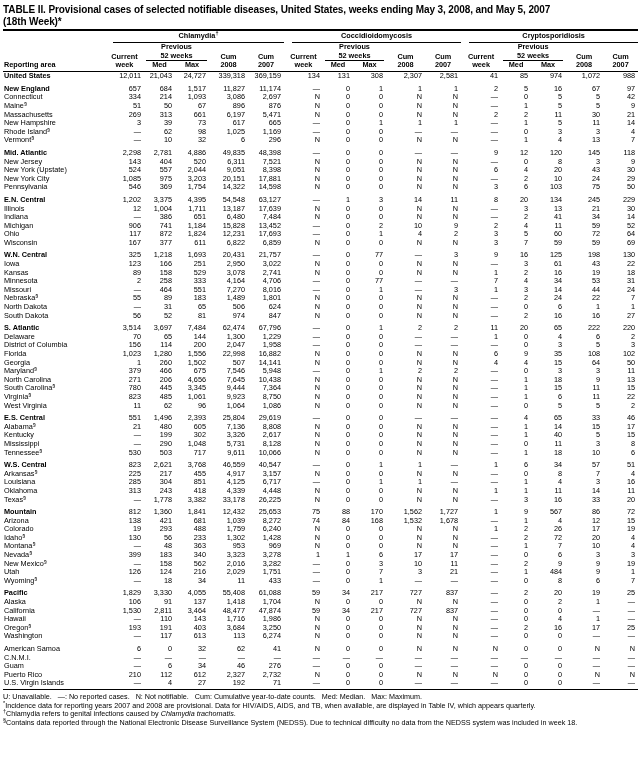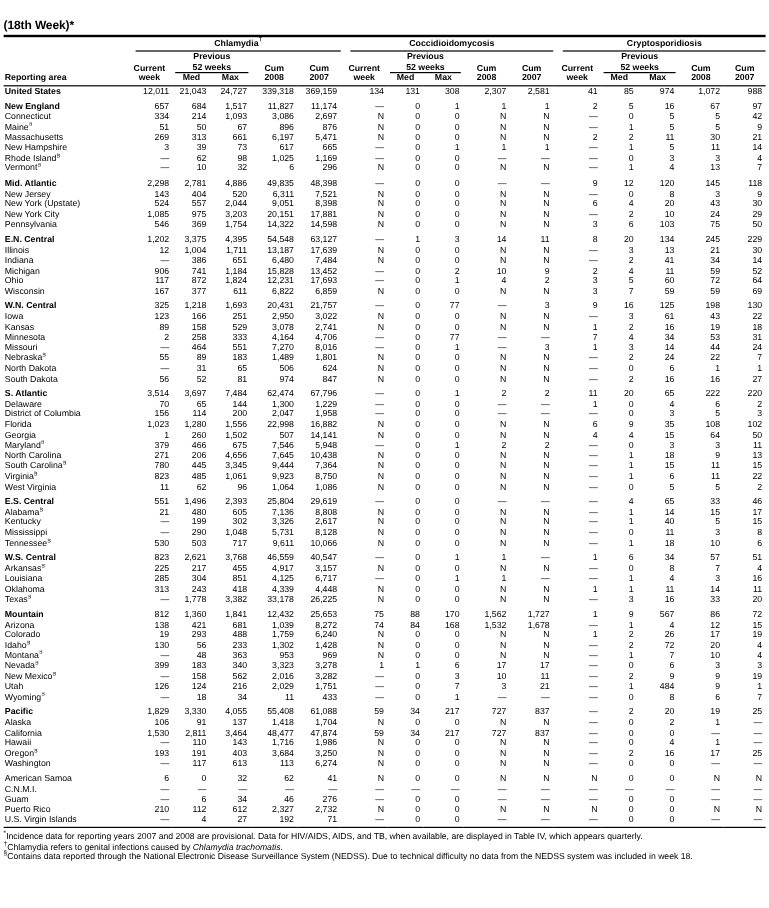--- a/index.html
+++ b/index.html
@@ -24,21 +24,21 @@
 
   .footnotes { font-size:7.2px; line-height:8.7px; margin-top:3px; }
   .footnotes div { white-space:pre-wrap; padding-left:5px; text-indent:-5px; }
   .footnotes i { font-style:italic; }
 </style>
 </head>
 <body>
 
 <div class="page">
   <div class="title">
-    <br>
+    <span>TABLE II. Provisional cases of selected notifiable diseases, United States, weeks ending May 3, 2008, and May 5, 2007</span><br>
     <span>(18th Week)*</span>
   </div>
   <hr class="title-rule">
 
   <table>
     <colgroup>
       <col style="width:102px">
       <col style="width:39px">
         <col style="width:31px">
         <col style="width:34px">
@@ -1324,17 +1324,18 @@
           <td>—</td>
           <td>0</td>
           <td>0</td>
           <td>—</td>
           <td>—</td>
         </tr>
       </tbody>
   </table>
 
   <div class="footnotes">
+      <div>U: Unavailable.   —: No reported cases.   N: Not notifiable.   Cum: Cumulative year-to-date counts.   Med: Median.   Max: Maximum.</div>
       <div><sup>*</sup>Incidence data for reporting years 2007 and 2008 are provisional. Data for HIV/AIDS, AIDS, and TB, when available, are displayed in Table IV, which appears quarterly.</div>
       <div><sup>†</sup>Chlamydia refers to genital infections caused by <i>Chlamydia trachomatis</i>.</div>
       <div><sup>§</sup>Contains data reported through the National Electronic Disease Surveillance System (NEDSS). Due to technical difficulty no data from the NEDSS system was included in week 18.</div>
     </div>
 </div>
 
 </body></html>

